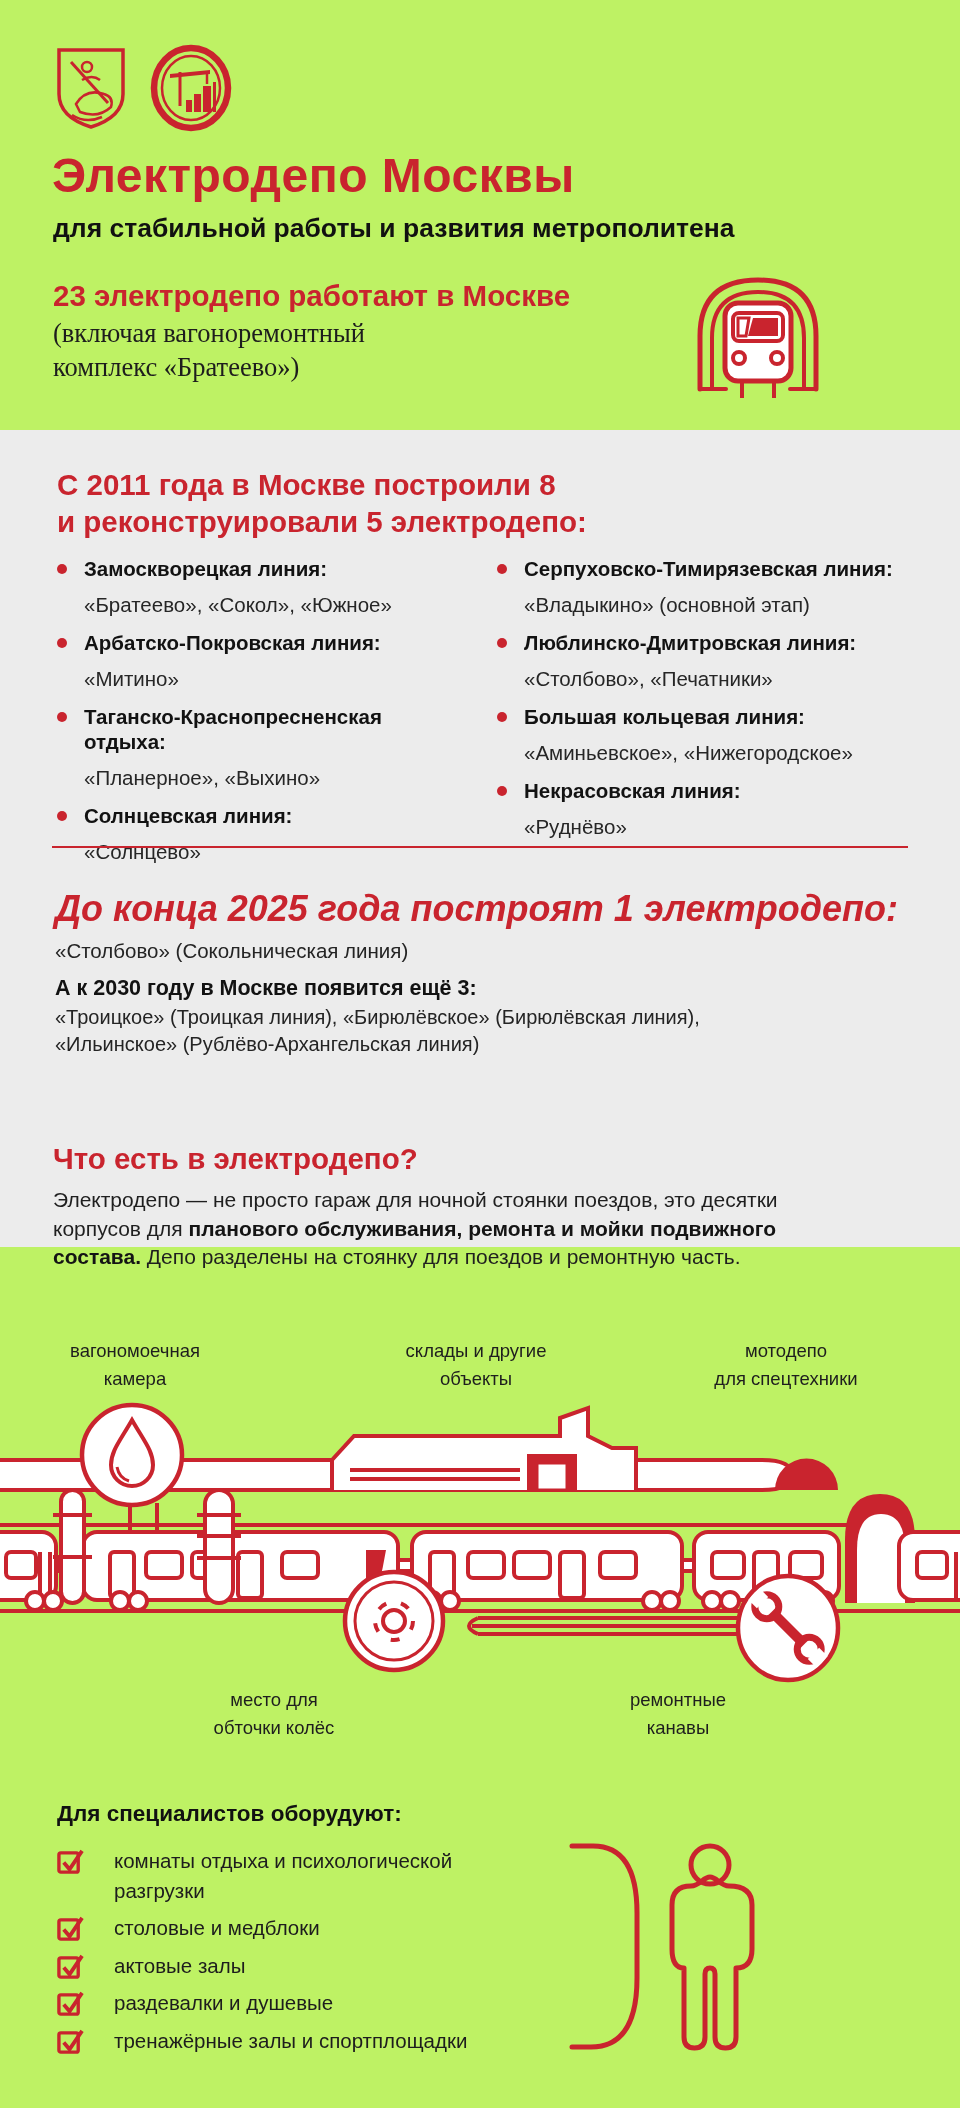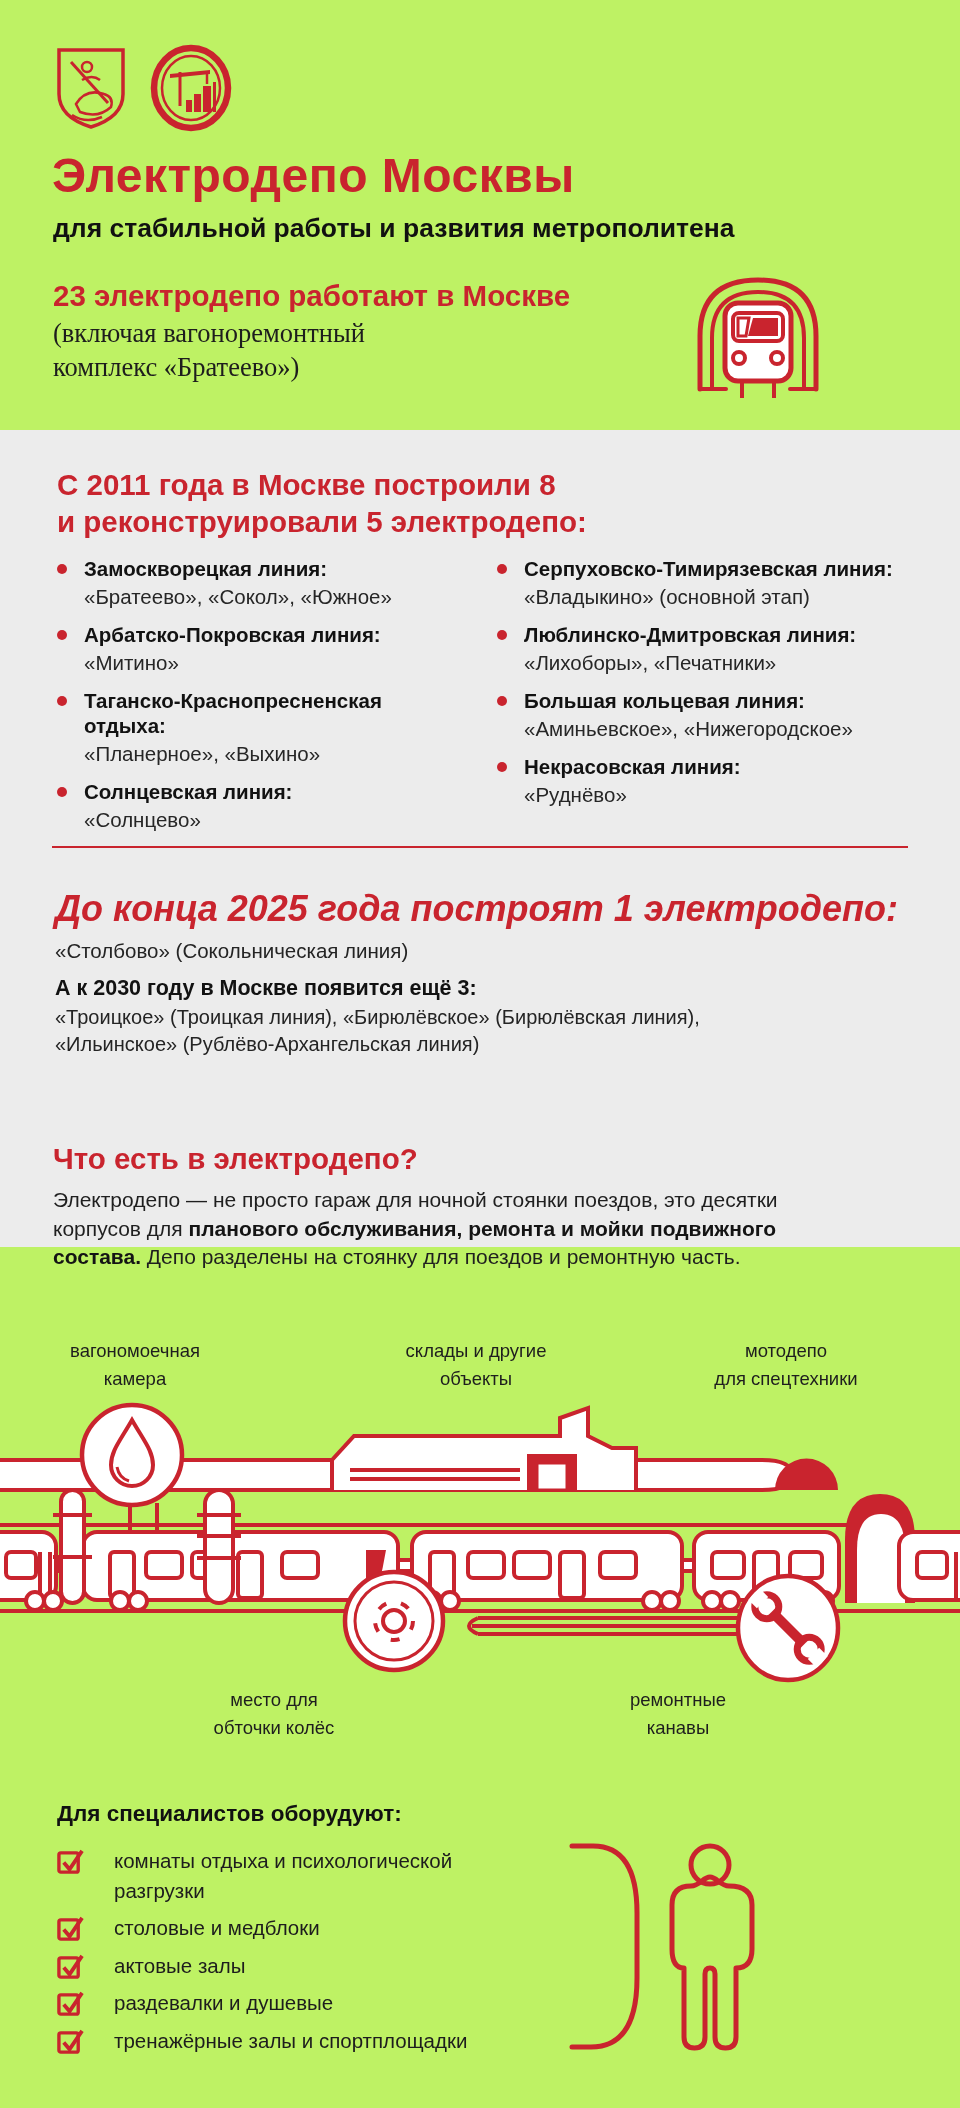--- a/index.html
+++ b/index.html
@@ -11,21 +11,21 @@
   .title{font-size:48px;font-weight:bold;letter-spacing:.5px;}
   .subtitle{font-size:26.5px;font-weight:bold;color:#111;}
   .fact-headline{font-size:29.5px;font-weight:bold;}
   .fact-note{font-size:26.5px;line-height:34px;color:#1d1d1d;font-family:Liberation Serif, serif;}
   .gray-band{left:0;top:430px;width:960px;height:817px;background:#ececec;}
   .g-heading{left:57px;top:36px;font-size:29.5px;line-height:37px;font-weight:bold;}
   .col{top:126px;}
   .bullet-item{display:flex;margin-bottom:13px;}
   .dot{flex:0 0 10px;width:10px;height:10px;border-radius:50%;background:var(--accent);margin:8px 17px 0 0;}
   .bt{font-size:20.5px;line-height:25px;font-weight:bold;color:#121212;}
-  .bv{font-size:20.5px;line-height:25px;color:#262626;margin-top:3px;}
+  .bv{font-size:20.5px;line-height:25px;color:#262626;margin-top:11px;}
   .divider{left:52px;top:416px;width:856px;border-top:2px solid var(--accent);}
   .future{left:55px;top:458px;width:860px;}
   .f-h25{font-size:36px;font-weight:bold;color:var(--accent);margin:0 0 7px 0;font-style:italic;}
   .f-d25{font-size:20.5px;line-height:27px;color:#242424;margin:0;}
   .f-h30{font-size:21.5px;font-weight:bold;color:#121212;margin:12px 0 3px 0;}
   .f-d30{font-size:20px;line-height:27px;color:#242424;margin:0;}
   .w-heading{left:53px;top:1142px;font-size:29.5px;font-weight:bold;}
   .w-par{left:53px;top:1186px;width:880px;font-size:21px;line-height:28.5px;color:#1f1f1f;}
   .w-par b{color:#141414;}
   .d-label{font-size:18.5px;line-height:28px;color:#1e1e1e;text-align:center;transform:translateX(-50%);}
@@ -123,21 +123,21 @@
         <span class="dot"></span>
         <div>
             <div class="bt">Серпуховско-Тимирязевская линия:</div>
              <div class="bv">«Владыкино» (основной этап)</div>
           </div>
       </div>
       <div class="bullet-item">
         <span class="dot"></span>
         <div>
             <div class="bt">Люблинско-Дмитровская линия:</div>
-             <div class="bv">«Лихоборы», «Печатники»</div>
+             <div class="bv">«Столбово», «Печатники»</div>
           </div>
       </div>
       <div class="bullet-item">
         <span class="dot"></span>
         <div>
             <div class="bt">Большая кольцевая линия:</div>
              <div class="bv">«Аминьевское», «Нижегородское»</div>
           </div>
       </div>
       <div class="bullet-item">

